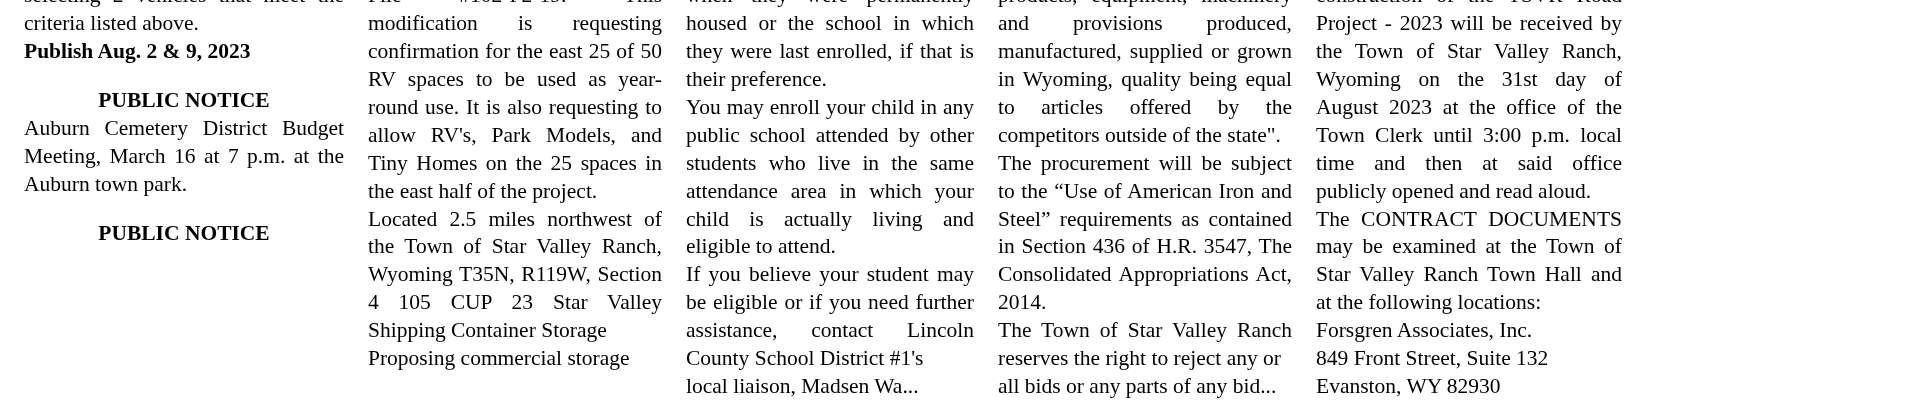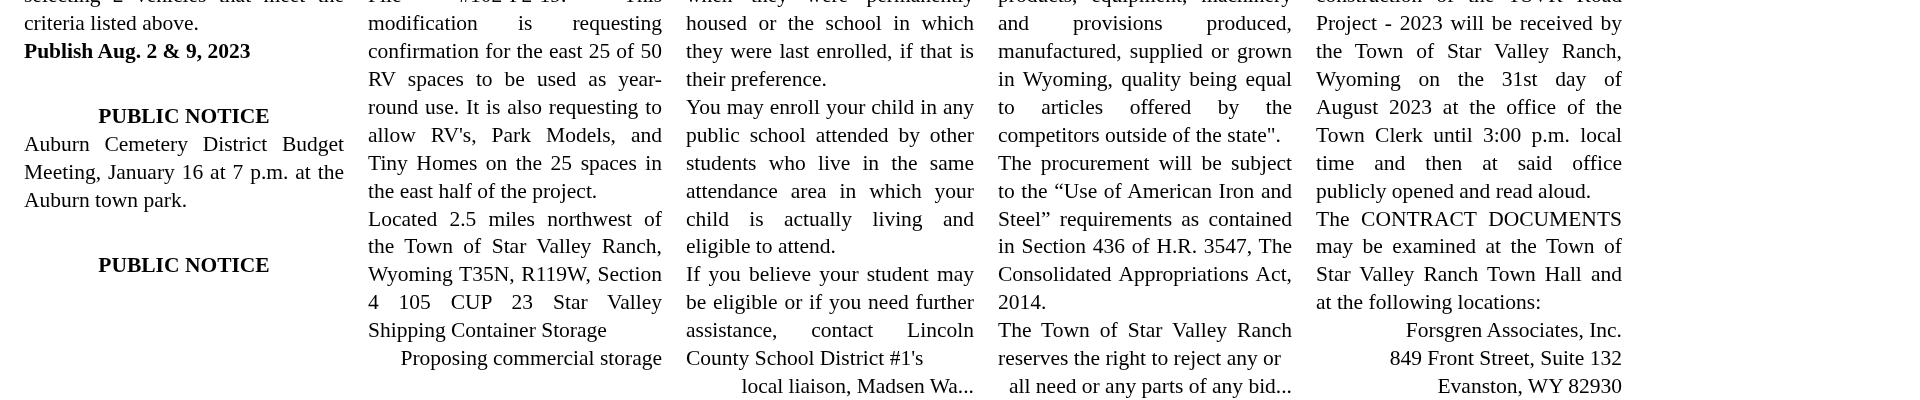--- a/index.html
+++ b/index.html
@@ -49,46 +49,46 @@
     margin-top: -18px;
   }
 
   p {
     margin: 0;
     padding: 0;
     text-align: justify;
     text-justify: inter-word;
   }
   .nojust {
-    text-align: right;
+    text-align: left;
   }
   .heading {
     font-weight: bold;
     text-align: center;
-    margin-top: 16px;
+    margin-top: 0;
   }
   .spacer {
     height: 21px;
   }
   .publish {
     font-weight: bold;
   }
 </style>
 </head>
 <body>
 
 <div class="page">
 
   <div class="column c1">
     <div class="col-inner">
       <p>selecting 2 vehicles that meet the criteria listed above.</p>
       <p class="publish">Publish Aug. 2 &amp; 9, 2023</p>
       <div class="spacer"></div>
       <p class="heading">PUBLIC NOTICE</p>
-      <p>Auburn Cemetery District Budget Meeting, January 16 at 7 p.m. at the Auburn town park.</p>
+      <p>Auburn Cemetery District Budget Meeting, March 16 at 7 p.m. at the Auburn town park.</p>
       <div class="spacer"></div>
       <p class="heading">PUBLIC NOTICE</p>
     </div>
   </div>
 
   <div class="column c2">
     <div class="col-inner">
       <p>File #102-P2-19. This modification is requesting confirmation for the east 25 of 50 RV spaces to be used as year-round use. It is also requesting to allow RV's, Park Models, and Tiny Homes on the 25 spaces in the east half of the project.</p>
       <p>Located 2.5 miles northwest of the Town of Star Valley Ranch, Wyoming T35N, R119W, Section 4 105 CUP 23 Star Valley Shipping Container Storage</p>
       <p class="nojust">Proposing commercial storage</p>
@@ -102,21 +102,21 @@
       <p>If you believe your student may be eligible or if you need further assistance, contact Lincoln County School District #1's</p>
       <p class="nojust">local liaison, Madsen Wa...</p>
     </div>
   </div>
 
   <div class="column c4">
     <div class="col-inner">
       <p>products, equipment, machinery and provisions produced, manufactured, supplied or grown in Wyoming, quality being equal to articles offered by the competitors outside of the state".</p>
       <p>The procurement will be subject to the “Use of American Iron and Steel” requirements as contained in Section 436 of  H.R. 3547, The Consolidated Appropriations Act, 2014.</p>
       <p>The Town of Star Valley Ranch reserves the right to reject any or</p>
-      <p class="nojust">all need or any parts of any bid...</p>
+      <p class="nojust">all bids or any parts of any bid...</p>
     </div>
   </div>
 
   <div class="column c5">
     <div class="col-inner">
       <p>construction of the TSVR Road Project - 2023 will be received by the Town of Star  Valley Ranch, Wyoming on the 31st day of August 2023 at the office of the Town Clerk until 3:00 p.m.  local time and then at said office publicly opened and read aloud.</p>
       <p>The CONTRACT DOCUMENTS may be examined at the Town of Star Valley Ranch Town Hall and at the following locations:</p>
       <p class="nojust">Forsgren Associates, Inc.</p>
       <p class="nojust">849 Front Street, Suite 132</p>
       <p class="nojust">Evanston, WY 82930</p>

